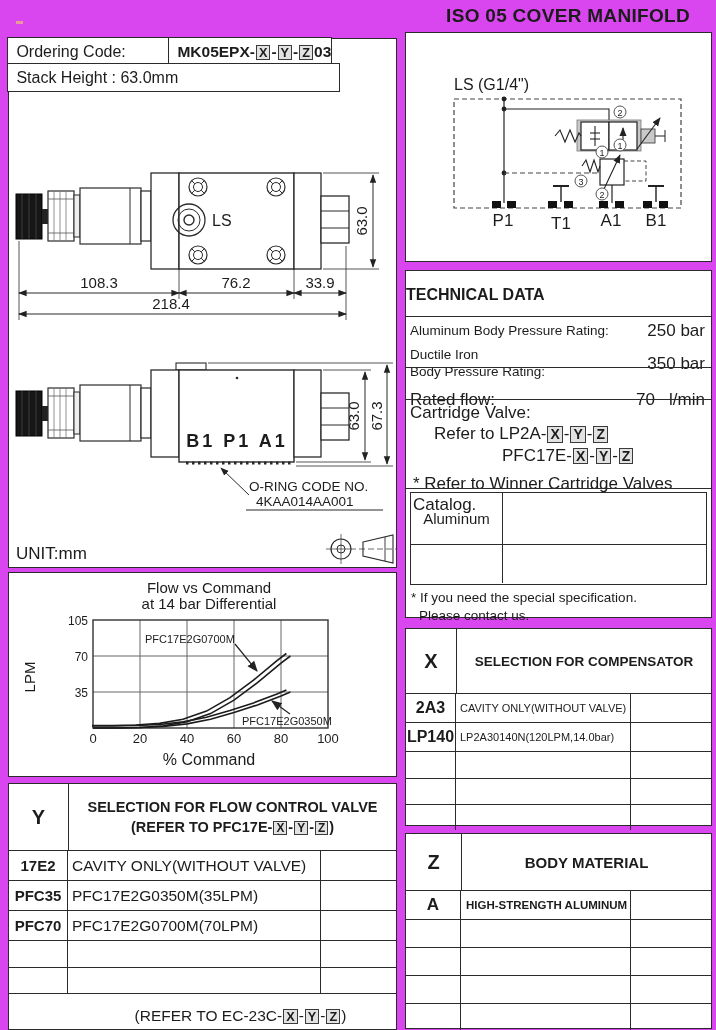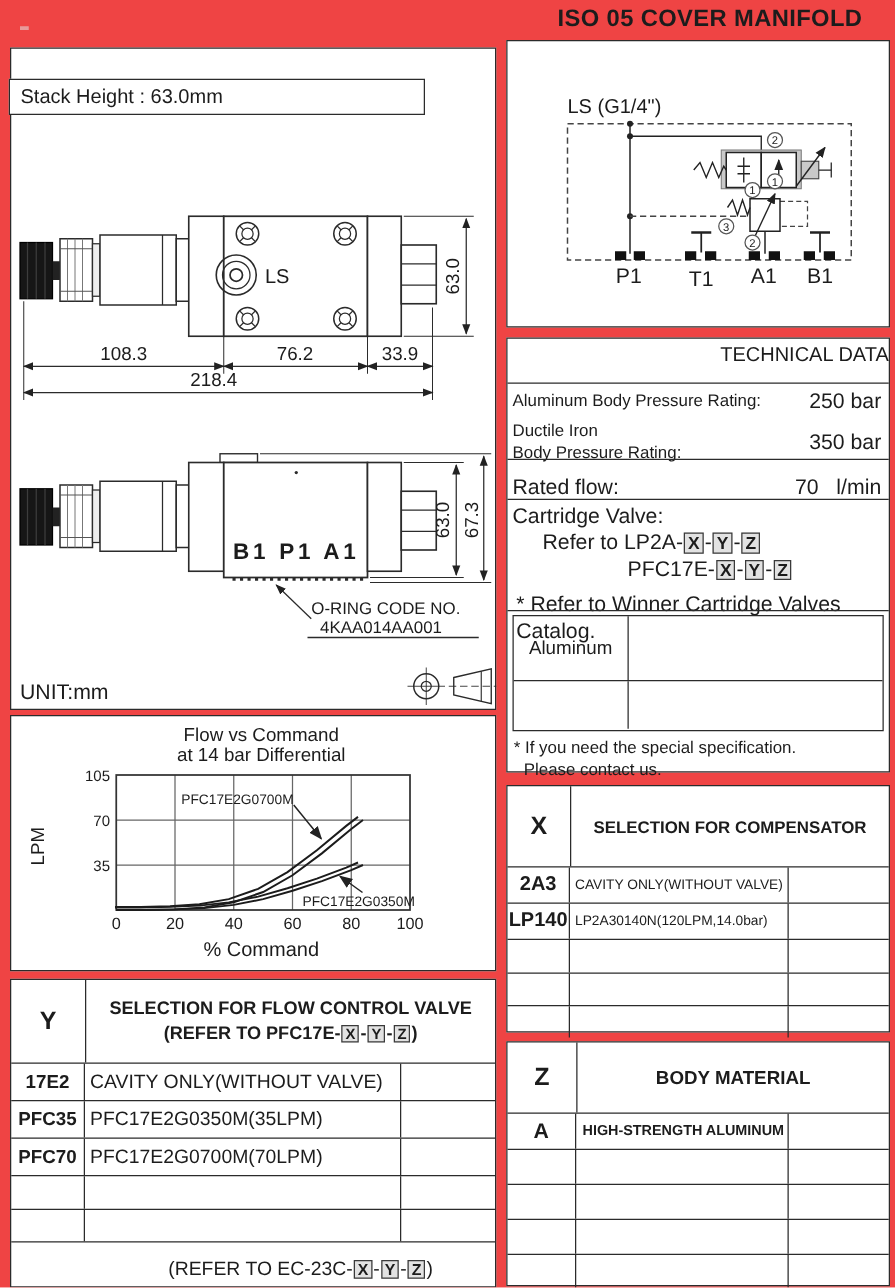--- a/index.html
+++ b/index.html
@@ -1,29 +1,29 @@
 <!DOCTYPE html>
 <html><head>
 <meta charset="utf-8">
 <style>
   html,body{margin:0;padding:0;background:#fff;}
-  #page{position:relative;width:716px;height:1030px;background:#ef4444;
+  #page{position:relative;width:716px;height:1030px;background:#d946ef;
         font-family:"Liberation Sans",sans-serif;color:#1c1c1c;overflow:hidden;}
   .r{position:absolute;box-sizing:border-box;}
   .box{position:absolute;box-sizing:border-box;border:1.6px solid #2b2b2b;background:#fff;}
   svg{font-family:"Liberation Sans",sans-serif;}
   svg text{fill:#1c1c1c;}
   .xyzbox{display:inline-block;border:1.2px solid #3a3a3a;background:#e2e2e2;
           padding:0 2px;margin:0 1px;font-weight:700;font-size:0.82em;line-height:1.05;}
   
   .oc-row{position:absolute;border:1.6px solid #2b2b2b;display:flex;align-items:center;background:#fff;}
   .oc-label{width:152px;padding-left:8px;font-size:16px;border-right:1.4px solid #2b2b2b;height:100%;display:flex;align-items:center;}
   .oc-code{flex:1;padding-left:8px;font-weight:700;font-size:15.5px;}
   
-  .td-head{font-weight:400;font-size:16px;text-align:right;border-bottom:1.6px solid #2b2b2b;padding-top:5px;height:30px;}
+  .td-head{font-weight:700;font-size:16px;text-align:left;border-bottom:1.6px solid #2b2b2b;padding-top:5px;height:30px;margin-top:10px;}
   .td-row{display:flex;justify-content:space-between;align-items:center;padding:0 6px 0 4px;}
   .lab13{font-size:13.5px;}
   .val17{font-size:17px;white-space:nowrap;}
   .rule{position:absolute;left:0;width:100%;border-top:1.6px solid #2b2b2b;}
   .pre{white-space:pre;}
   
   .sel-head{display:flex;border-bottom:1.6px solid #2b2b2b;}
   .sel-key{display:flex;align-items:center;justify-content:center;font-weight:700;border-right:1.4px solid #2b2b2b;}
   .sel-title{flex:1;display:flex;flex-direction:column;align-items:center;justify-content:center;font-weight:700;text-align:center;}
   .sel-row{display:flex;border-bottom:1.2px solid #2b2b2b;}
@@ -37,20 +37,26 @@
 </head>
 <body>
 
 <div id="page">
   <div class="artifact"></div>
 
   <div class="r title-text" style="left:420px;top:5px;width:296px;">ISO 05 COVER MANIFOLD</div>
 
   <div class="box" style="left:8px;top:38px;width:389px;height:530px;">
 
+    <div class="oc-row" style="left:-1.6px;top:-1.6px;width:323px;height:27px;">
+      <div class="oc-label">Ordering Code:</div>
+      <div class="oc-code">
+        <span>MK05EPX-</span><span><span class="xyzbox">X</span><span>-</span><span class="xyzbox">Y</span><span>-</span><span class="xyzbox">Z</span></span><span>03</span>
+      </div>
+    </div>
     <div class="oc-row" style="left:-1.6px;top:24px;width:323px;height:27px;padding-left:8px;font-size:16px;">
       <span>Stack Height : 63.0mm</span>
     </div>
 
     <svg class="r" style="left:0;top:52px;" width="389" height="476" viewBox="0 0 389 476">
       <defs>
         <marker id="aR" viewBox="0 0 10 10" refX="9" refY="5" markerWidth="8.5" markerHeight="8.5" orient="auto-start-reverse">
           <path d="M0 1.2 L10 5 L0 8.8 z" fill="#222"></path>
         </marker>
         <g id="bolt">

